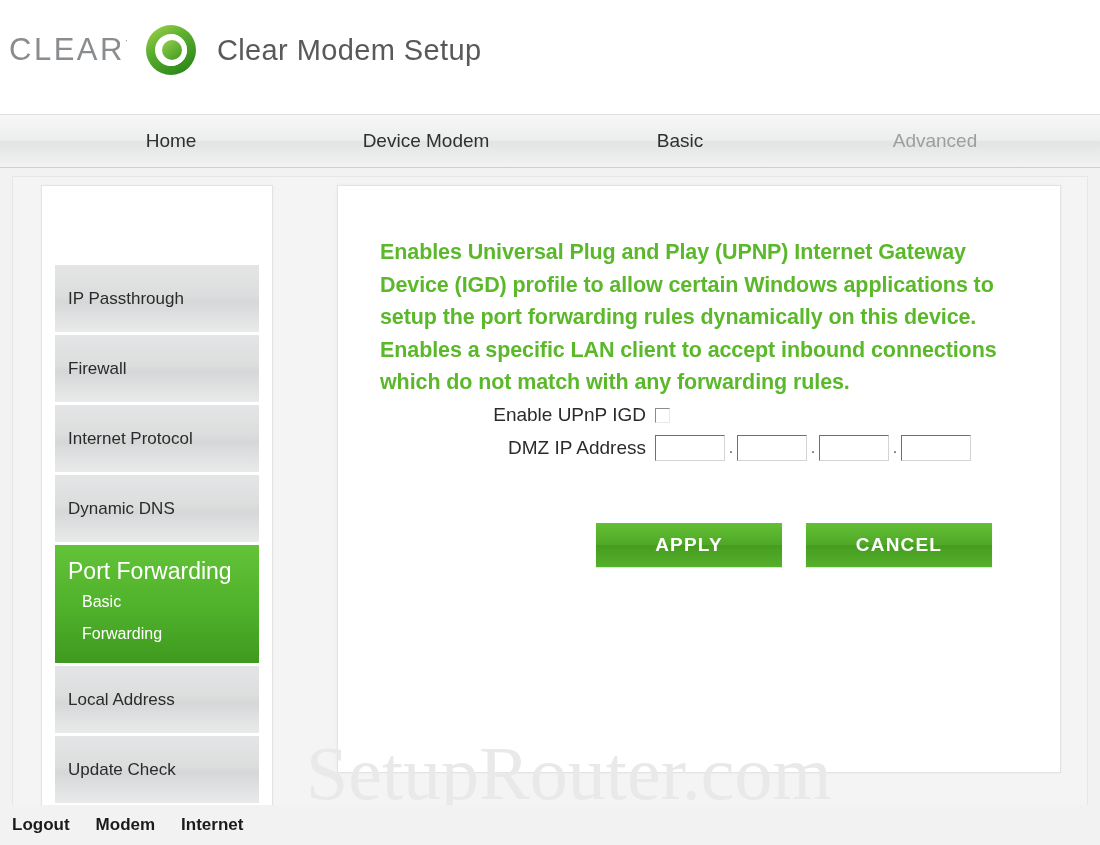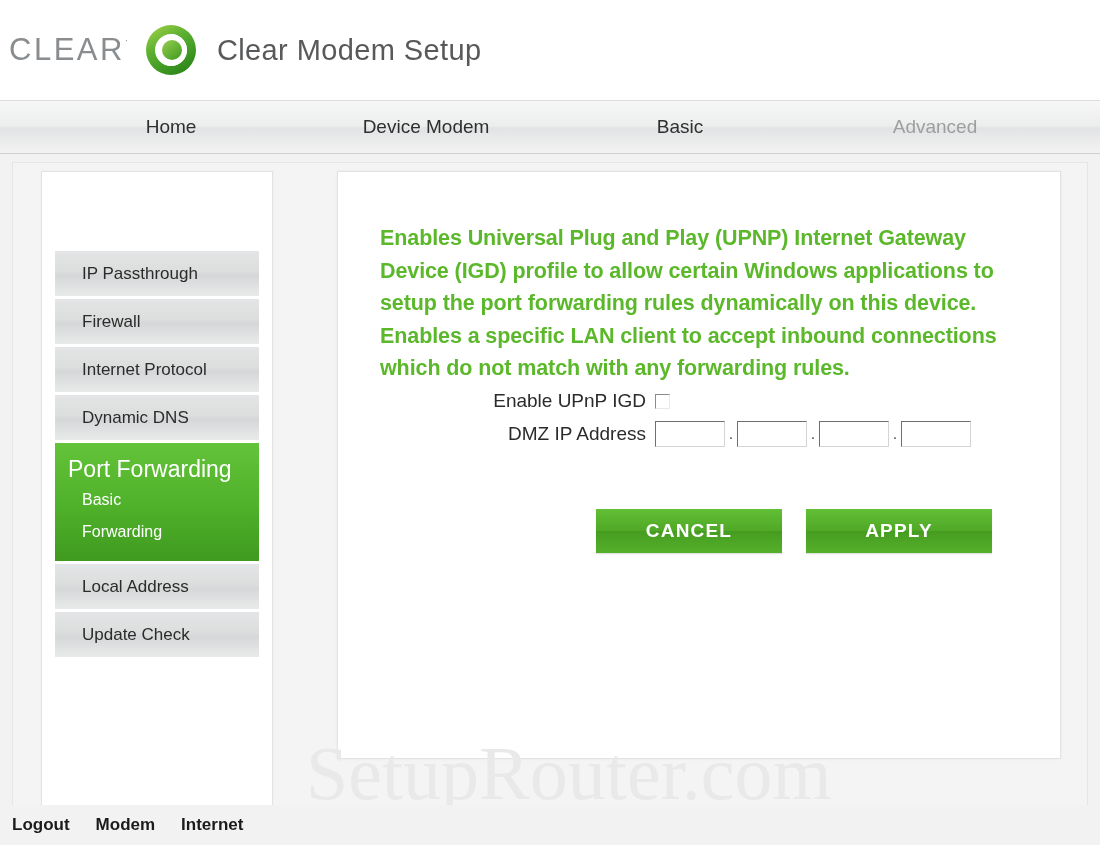--- a/index.html
+++ b/index.html
@@ -57,20 +57,21 @@
   
   .navbar {
     height: 52px;
     background: linear-gradient(to bottom, #f7f7f7 0%, #eceded 48%, #e2e3e4 52%, #f3f3f3 100%);
     border-top: 1px solid #dcdddd;
     border-bottom: 1px solid #cfd0d0;
     display: flex;
     align-items: center;
     position: relative;
     z-index: 4;
+    margin-top: 14px;
   }
   .nav-item {
     font-size: 19px;
     color: #2f2f2f;
     text-align: center;
     cursor: pointer;
     white-space: nowrap;
   }
   .nav-item.dim { color: #9c9ea0; }
   .nav-pos-0 { position: absolute; left: 104px;  width: 134px; }
@@ -110,24 +111,24 @@
     box-sizing: border-box;
     box-shadow: 0 0 3px rgba(0,0,0,0.04);
   }
   .sidebar-list {
     position: absolute;
     left: 13px;
     right: 13px;
     top: 79px;
   }
   .side-item {
-    height: 48px;
-    display: flex;
-    align-items: center;
-    padding-left: 27px;
+    height: 70px;
+    display: flex;
+    align-items: center;
+    padding-left: 13px;
     box-sizing: border-box;
     font-size: 17px;
     color: #2b2b2b;
     background: linear-gradient(to bottom, #e4e5e6 0%, #dcdddd 45%, #d6d7d8 55%, #e9eaea 100%);
     border-bottom: 3px solid #ffffff;
     cursor: pointer;
   }
   .side-item.active {
     display: block;
     height: auto;
@@ -364,22 +365,22 @@
             <input class="ip-box" type="text" value="" style="">
             <span class="ip-dot">.</span>
             <input class="ip-box" type="text" value="" style="">
             <span class="ip-dot">.</span>
             <input class="ip-box" type="text" value="" style="">
           </div>
         </div>
       </div>
 
       <div class="btn-row">
+        <button class="btn">APPLY</button>
         <button class="btn">CANCEL</button>
-        <button class="btn">APPLY</button>
       </div>
     </div>
 
   </div>
 </div>
 
 <div class="watermark">SetupRouter.com</div>
 
 <div class="footer">
   <span class="footer-link">Logout</span>

